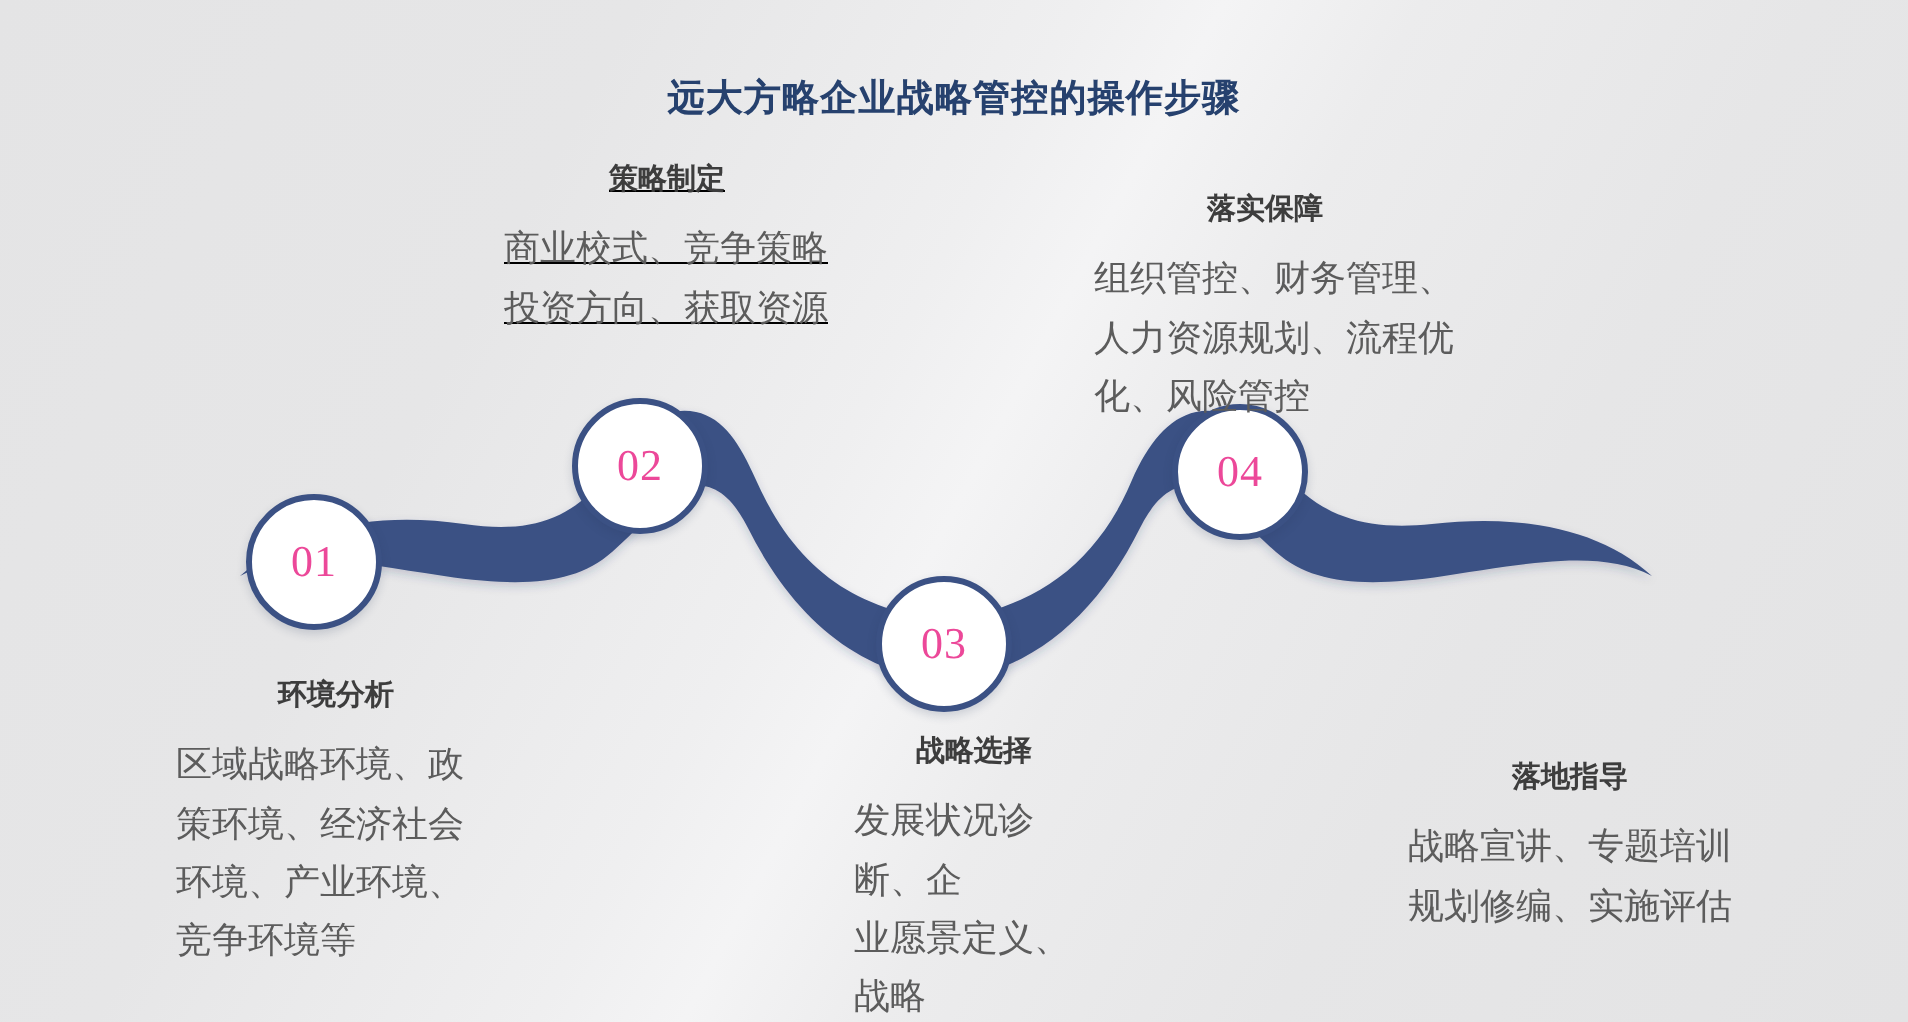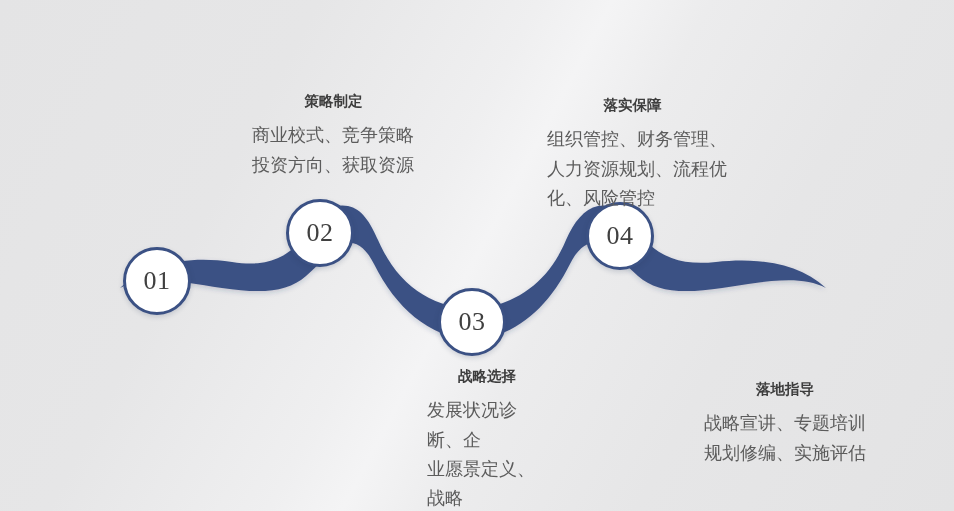--- a/index.html
+++ b/index.html
@@ -61,22 +61,22 @@
     background: #ffffff;
     border: 3px solid #3b5184;
     box-sizing: border-box;
     display: flex;
     align-items: center;
     justify-content: center;
     box-shadow: 0 2px 5px rgba(40, 55, 90, 0.18);
   }
   .node-num {
     font-family: "Liberation Serif", "DejaVu Serif", serif;
-    font-size: 26px;
-    color: #404040;
+    font-size: 22px;
+    color: #ec4899;
     letter-spacing: 0.5px;
     line-height: 1;
   }
   
   .block {
     position: absolute;
   }
   .block-title {
     font-size: 14.5px;
     font-weight: bold;
@@ -91,20 +91,21 @@
     white-space: pre-line;
   }
   .ta-center { text-align: center; }
   .ta-left   { text-align: left; }
 </style>
 </head>
 <body>
 
 <div id="stage">
 
+  <div id="title">远大方略企业战略管控的操作步骤</div>
 
   <svg id="ribbon-svg" viewBox="0 0 954 511" aria-hidden="true">
     <defs>
       <filter id="ribbon-shadow" x="-10%" y="-20%" width="120%" height="150%">
         <feDropShadow dx="0" dy="2" stdDeviation="2.5" flood-color="#2a3c66" flood-opacity="0.20"></feDropShadow>
       </filter>
     </defs>
     <path filter="url(#ribbon-shadow)" fill="#3b5184" d="
         M 120,288
         C 150,262 190,256 232,262
@@ -137,22 +138,29 @@
   <div class="node" style="left:286px; top:199px;">
     <span class="node-num">02</span>
   </div>
   <div class="node" style="left:438px; top:288px;">
     <span class="node-num">03</span>
   </div>
   <div class="node" style="left:586px; top:202px;">
     <span class="node-num">04</span>
   </div>
 
+  <div class="block ta-left" style="left:88px; top:340px; width:160px;">
+    <div class="block-title ta-center">环境分析</div>
+    <div class="block-body">区域战略环境、政
+策环境、经济社会
+环境、产业环境、
+竞争环境等</div>
+  </div>
 
-  <div class="block ta-left" style="left:252px; top:93px; width:185px;">
+  <div class="block ta-left" style="left:252px; top:82px; width:185px;text-decoration:underline;">
     <div class="block-title ta-center" style="text-align:center; width:163px;">策略制定</div>
     <div class="block-body">商业校式、竞争策略
 投资方向、获取资源</div>
   </div>
 
   <div class="block ta-left" style="left:427px; top:344px; width:120px;margin-top:24px;">
     <div class="block-title ta-center">战略选择</div>
     <div class="block-body">发展状况诊断、企
 业愿景定义、战略
 导向明确、发展目

